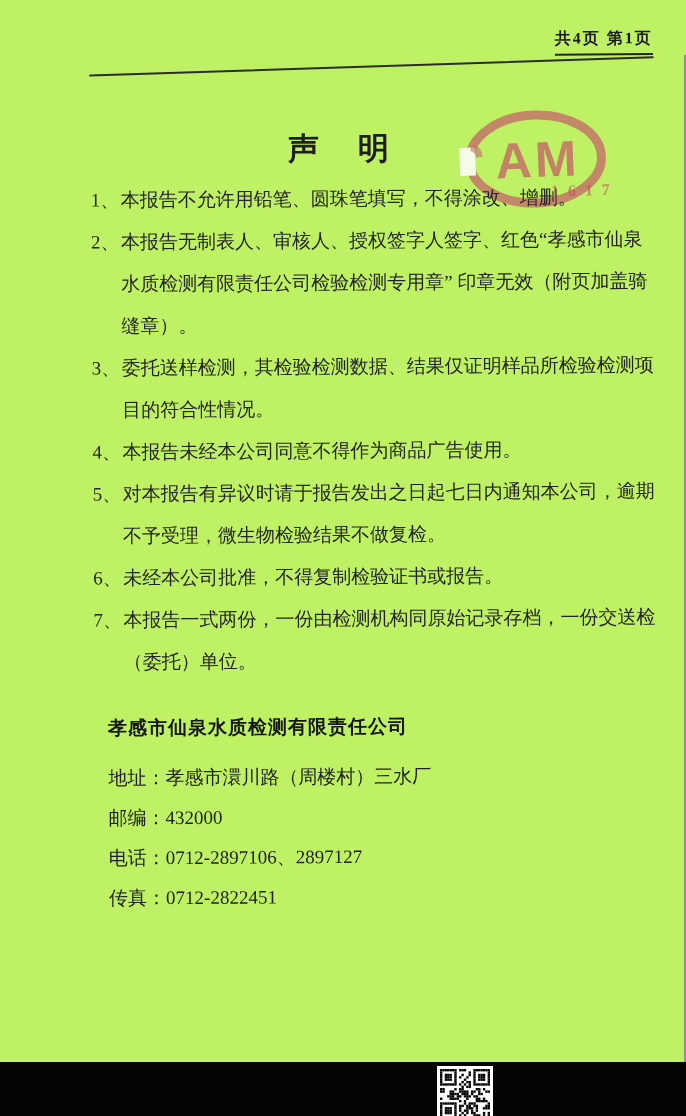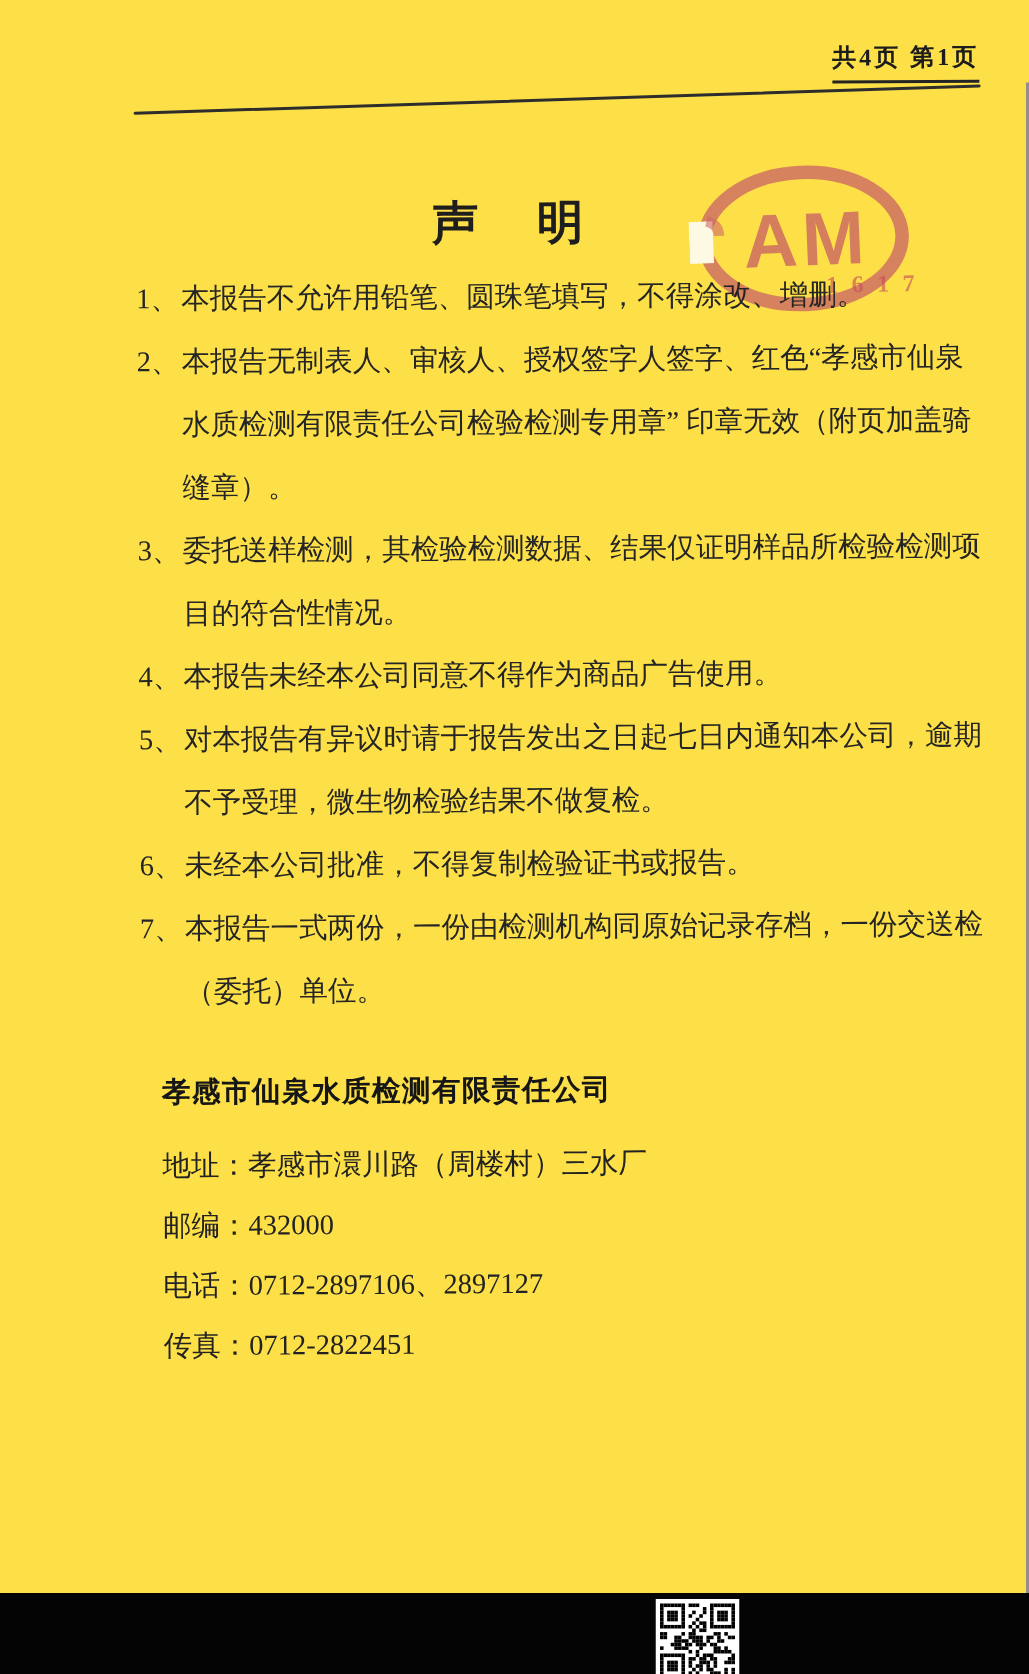--- a/index.html
+++ b/index.html
@@ -1,17 +1,17 @@
 <!DOCTYPE html>
 <html><head>
 <meta charset="utf-8">
 <style>
   html,body{margin:0;padding:0;background:#e8e8e8;}
   .doc{
-    position:relative;width:686px;height:1116px;background:#fde047;
+    position:relative;width:686px;height:1116px;background:#bef264;
     font-family:"Liberation Serif","DejaVu Serif",serif;color:#262626;
     overflow:hidden;margin:0 auto;
   }
   .content{position:absolute;left:0;top:0;width:100%;height:100%;transform:rotate(-0.35deg);}
   .page-indicator{
     position:absolute;top:30px;right:30px;font-size:16px;font-weight:bold;
     letter-spacing:2px;border-bottom:2px solid #242424;padding-bottom:4px;color:#1c1c1c;
   }
   .header-rule{
     position:absolute;top:73px;left:92px;width:565px;height:2px;background:#2d2d2d;

